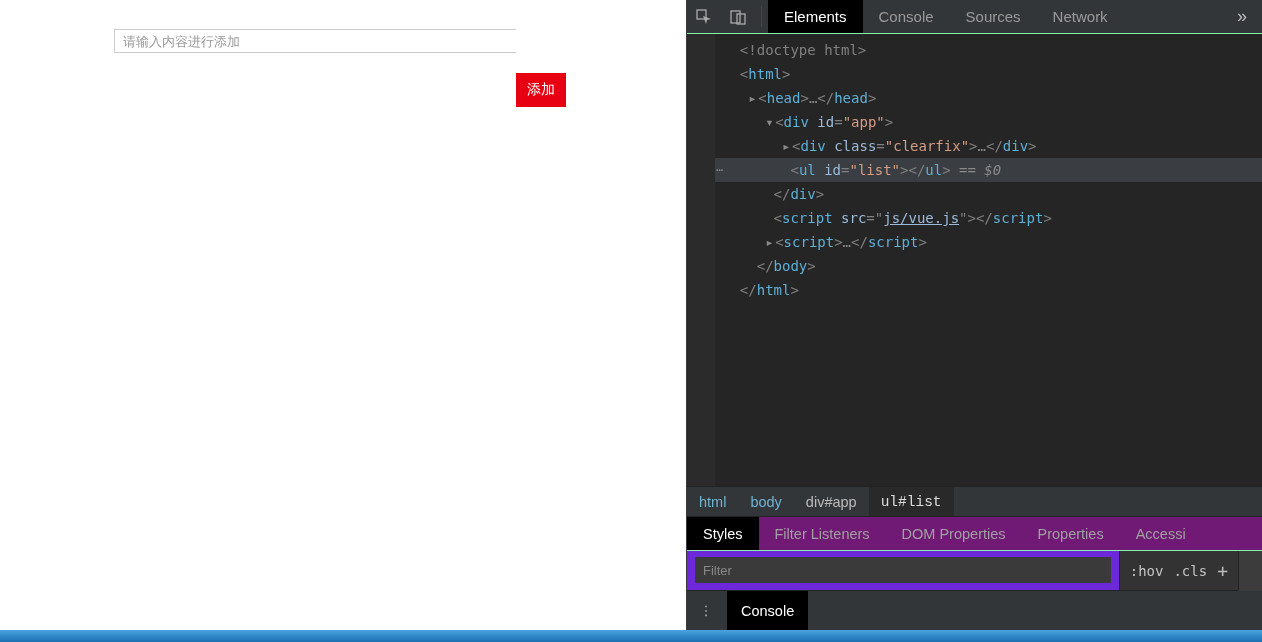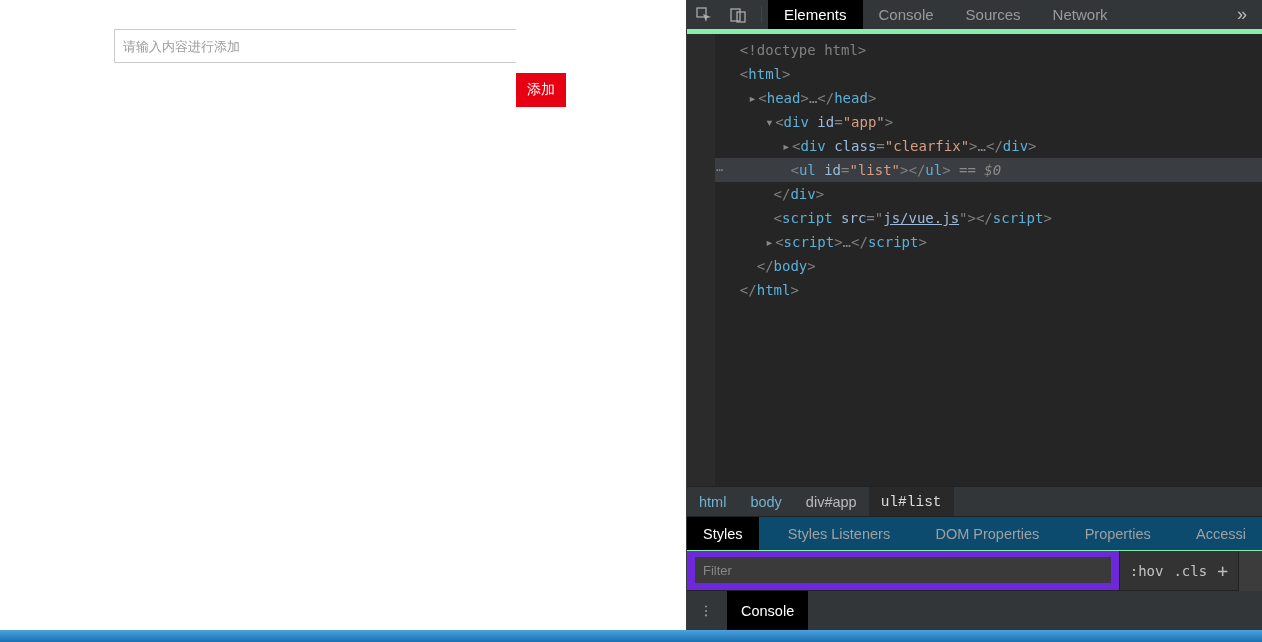--- a/index.html
+++ b/index.html
@@ -21,21 +21,21 @@
   background: #fff;
 }
 .form-row {
   position: absolute;
   left: 114px; top: 29px;
   width: 452px; height: 34px;
   display: flex;
 }
 .text-input {
   flex: 1;
-  height: 34px;
+  height: 24px;
   border: 1px solid #ccc;
   border-right: none;
   padding: 0 8px;
   font-size: 13px;
   color: #333;
   outline: none;
 }
 .text-input::placeholder { color: #9a9a9a; }
 .add-btn {
   width: 50px; height: 34px;
@@ -58,21 +58,21 @@
   flex-direction: column;
   border-left: 1px solid #3a3a3a;
 }
 
 
 .dt-toolbar {
   height: 34px;
   background: #333639;
   display: flex;
   align-items: stretch;
-  border-bottom: 5px solid #86efac;
+  border-bottom: 1px solid #86efac;
   flex: 0 0 auto;
 }
 .tb-btn {
   width: 34px;
   display: flex; align-items: center; justify-content: center;
   color: #aaa;
   cursor: pointer;
 }
 .tb-btn svg { width: 16px; height: 16px; }
 .tb-sep {
@@ -137,26 +137,25 @@
   display: flex; align-items: center;
   color: #6fb3d2;
   cursor: pointer;
 }
 .bc-item.dim { color: #bbb; }
 .bc-item.active { background: #292929; color: #ddd; font-family: Liberation Mono, monospace; }
 
 
 .dt-sub-tabs {
   height: 34px;
-  background: #0c4a6e;
+  background: #701a75;
   display: flex; align-items: stretch;
   font-size: 14.5px;
   border-top: 1px solid #222;
   flex: 0 0 auto;
-  justify-content: space-between;
 }
 .sub-tab {
   padding: 0 16px;
   color: #a0a0a0;
   display: flex; align-items: center;
   cursor: pointer;
 }
 .sub-tab.active { background: #000; color: #fff; }
 
 
@@ -276,21 +275,21 @@
 
   <div class="dt-breadcrumb">
     <div class="bc-item">html</div>
     <div class="bc-item">body</div>
     <div class="bc-item dim">div#app</div>
     <div class="bc-item active">ul#list</div>
   </div>
 
   <div class="dt-sub-tabs">
     <div class="sub-tab active">Styles</div>
-    <div class="sub-tab">Styles Listeners</div>
+    <div class="sub-tab">Filter Listeners</div>
     <div class="sub-tab">DOM Properties</div>
     <div class="sub-tab">Properties</div>
     <div class="sub-tab">Accessi</div>
   </div>
 
   <div class="dt-filter-row">
     <input class="filter-input" placeholder="Filter" style="">
     <div class="filter-right">
       <span>:hov</span>
       <span>.cls</span>

